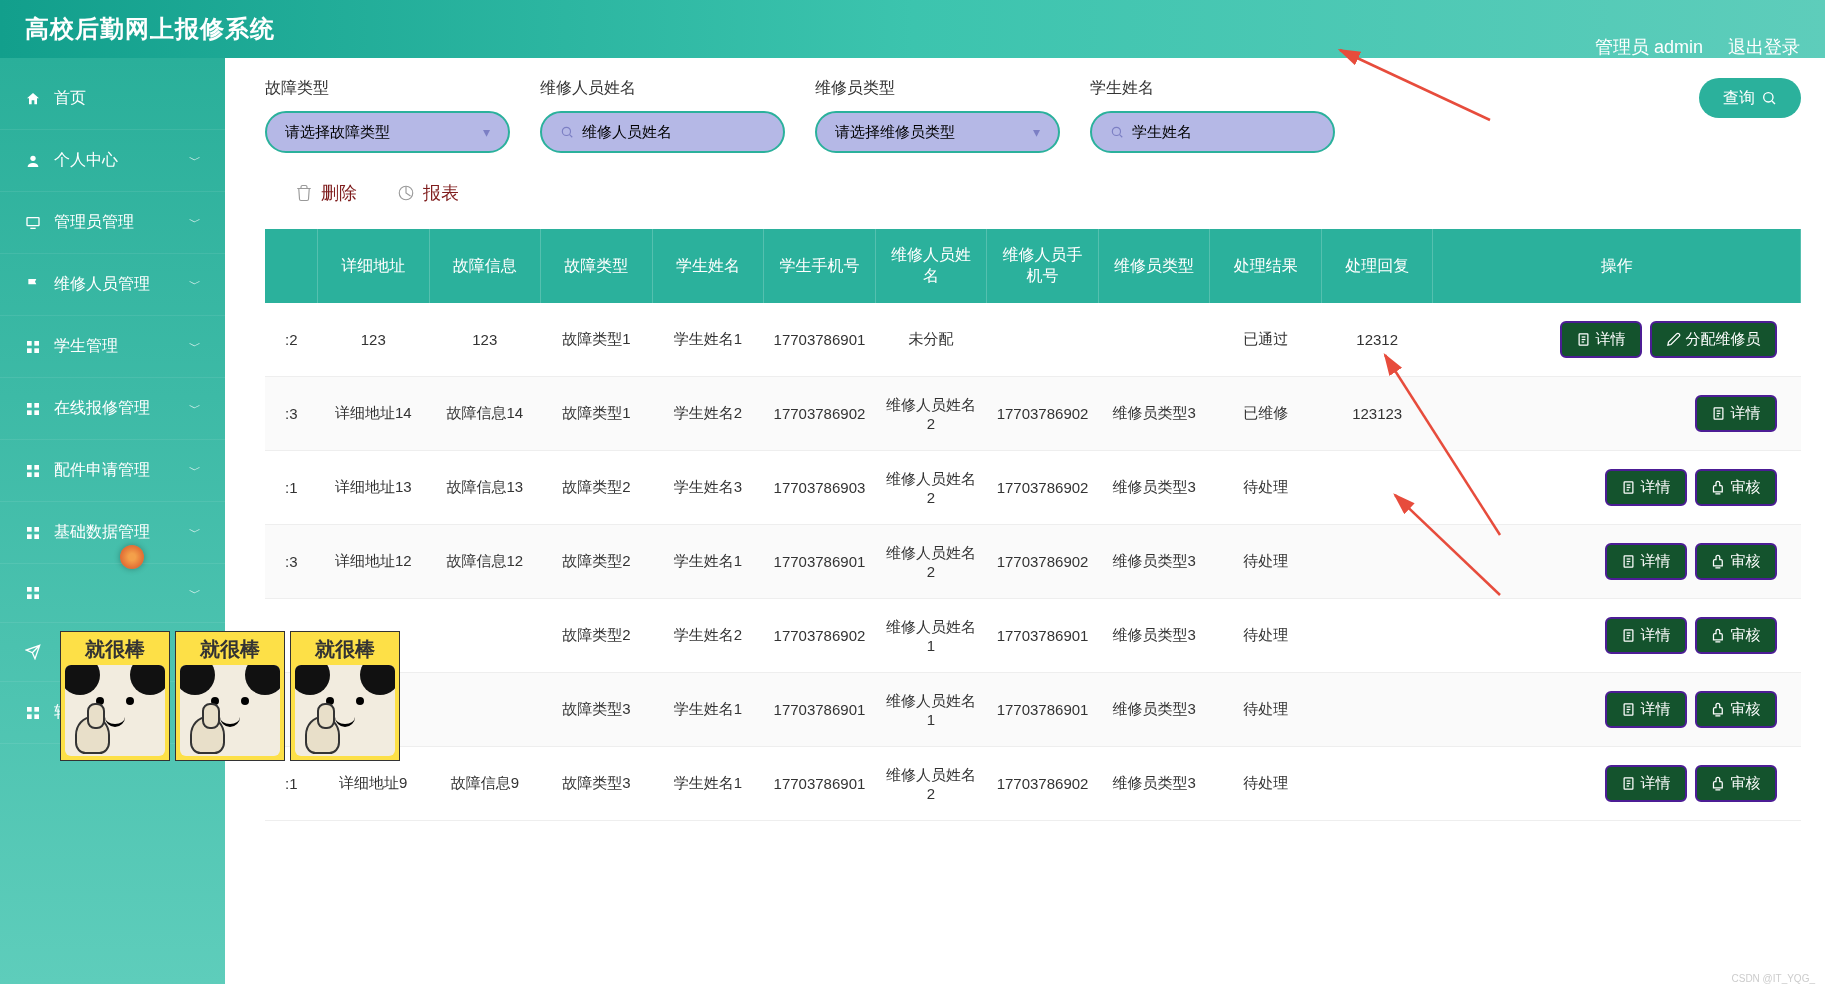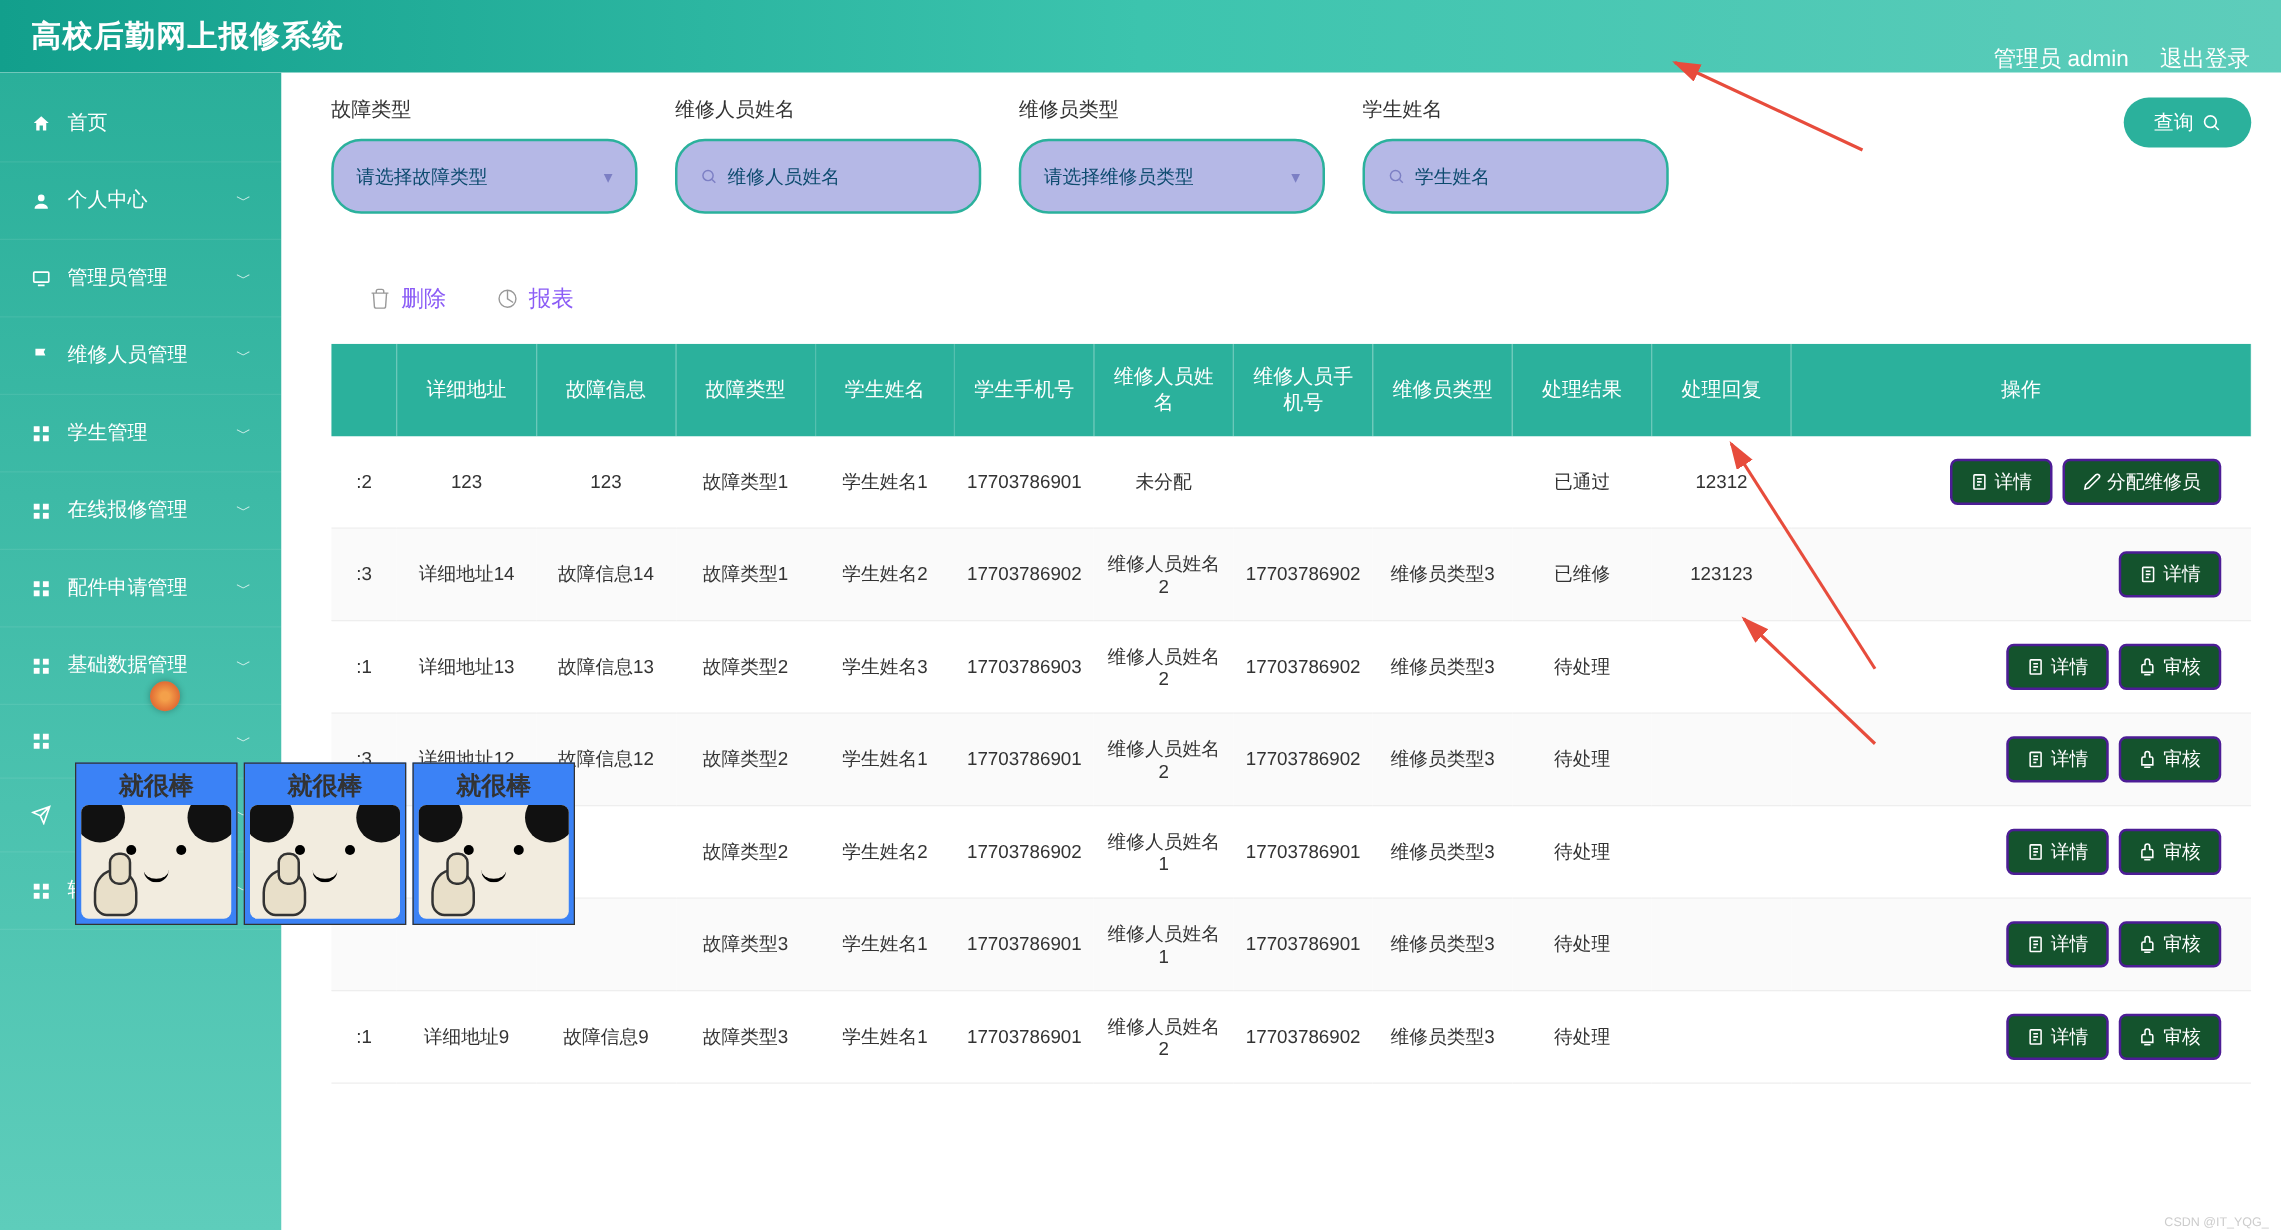--- a/index.html
+++ b/index.html
@@ -16,45 +16,45 @@
     .sidebar { width: 225px; background: linear-gradient(to bottom, #2aaf9a 0%, #5ecdbb 100%); color: #fff; padding-top: 10px; }
     .nav-item { display: flex; align-items: center; padding: 20px 24px; font-size: 16px; cursor: pointer; position: relative; border-bottom: 1px solid rgba(255,255,255,0.08); text-align: center; }
     .nav-icon { width: 18px; height: 18px; margin-right: 12px; display: inline-flex; align-items: center; justify-content: center; }
     .nav-chevron { margin-left: auto; font-size: 12px; opacity: 0.8; }
     
     .main { flex: 1; padding: 20px 24px 0 40px; overflow: hidden; display: flex; flex-direction: column; }
     
     .filters { display: flex; gap: 30px; align-items: flex-start; margin-bottom: 20px; }
     .filter-group { display: flex; flex-direction: column; gap: 12px; min-width: 245px; }
     .filter-label { font-size: 16px; color: #333; }
-    .filter-input { border: 2px solid #2bb19c; background: #b5b8e6; border-radius: 24px; padding: 28px 18px; font-size: 15px; color: #0c4a6e; display: flex; align-items: center; gap: 8px; height: 42px; }
+    .filter-input { border: 2px solid #2bb19c; background: #b5b8e6; border-radius: 24px; padding: 10px 18px; font-size: 15px; color: #000000; display: flex; align-items: center; gap: 8px; height: 42px; }
     .filter-input.select::after { content: "▾"; margin-left: auto; color: #7c7fc4; font-size: 14px; }
     .query-btn { background: #2bb19c; color: #fff; border-radius: 24px; padding: 10px 24px; font-size: 16px; display: flex; align-items: center; gap: 6px; cursor: pointer; border: none; height: 40px; margin-top: 0; }
     .query-wrap { margin-left: auto; }
     
     .toolbar { display: flex; gap: 40px; padding: 8px 30px 24px; }
-    .toolbar-btn { display: flex; align-items: center; gap: 8px; color: #8b5cf6; font-size: 18px; cursor: pointer; margin-top: 28px; }
+    .toolbar-btn { display: flex; align-items: center; gap: 8px; color: #7f1d1d; font-size: 18px; cursor: pointer; }
     
     .table-container { flex: 1; overflow: auto; }
     table { width: 100%; border-collapse: collapse; table-layout: fixed; }
     thead th { background: #2bb19c; color: #fff; font-weight: normal; font-size: 16px; padding: 16px 8px; text-align: center; border-right: 1px solid rgba(255,255,255,0.2); }
     tbody td { padding: 18px 8px; text-align: center; font-size: 15px; color: #333; border-bottom: 1px solid #eee; }
     tbody tr:nth-child(even) td { background: #fafafa; }
     
     .col-idx { width: 40px; }
     .col-std { width: 85px; }
     .col-ops { width: 280px; }
     
     .op-btn { display: inline-flex; align-items: center; gap: 5px; background: #14532d; color: #fff; border: 2px solid #4c1d95; border-radius: 6px; padding: 7px 14px; font-size: 15px; cursor: pointer; margin: 0 4px; }
     .op-btn svg, .op-btn .ic { width: 15px; height: 15px; }
     
     .cursor-dot { position: absolute; left: 120px; top: 545px; width: 24px; height: 24px; border-radius: 50%; background: radial-gradient(circle, #f4a04a 20%, #d9572b 90%); box-shadow: 0 0 6px rgba(0,0,0,0.3); z-index: 50; }
     
     .stickers { position: absolute; left: 60px; top: 610px; display: flex; gap: 5px; z-index: 40; }
-    .sticker { width: 130px; height: 130px; background: #3b82f6; border: 1px solid #333; display: flex; flex-direction: column; align-items: center; padding: 4px; }
+    .sticker { width: 110px; height: 130px; background: #fde047; border: 1px solid #333; display: flex; flex-direction: column; align-items: center; padding: 4px; margin-top: 21px; }
     .sticker-text { font-size: 20px; font-weight: bold; }
     .sticker-face { flex: 1; width: 100%; position: relative; background: #f2ecdf; border-radius: 6px; margin-top: 2px; overflow: hidden; }
     .sticker-face::before { content: ""; position: absolute; top: -10px; left: -5px; width: 40px; height: 40px; background: #111; border-radius: 50%; }
     .sticker-face::after { content: ""; position: absolute; top: -10px; right: -5px; width: 40px; height: 40px; background: #111; border-radius: 50%; }
     .sticker-eyes { position: absolute; top: 32px; left: 0; right: 0; display: flex; justify-content: space-around; padding: 0 20px; }
     .sticker-eyes span { width: 8px; height: 8px; background: #000; border-radius: 50%; }
     .sticker-mouth { position: absolute; top: 52px; left: 50%; transform: translateX(-50%); width: 20px; height: 10px; border-bottom: 3px solid #000; border-radius: 0 0 10px 10px; }
     .thumb { position: absolute; bottom: 2px; left: 10px; width: 35px; height: 38px; background: #e8dfc9; border-radius: 50% 50% 30% 30%; border: 2px solid #333; }
     .thumb::before { content: ""; position: absolute; top: -15px; left: 10px; width: 14px; height: 22px; background: #e8dfc9; border: 2px solid #333; border-radius: 8px; }
     

